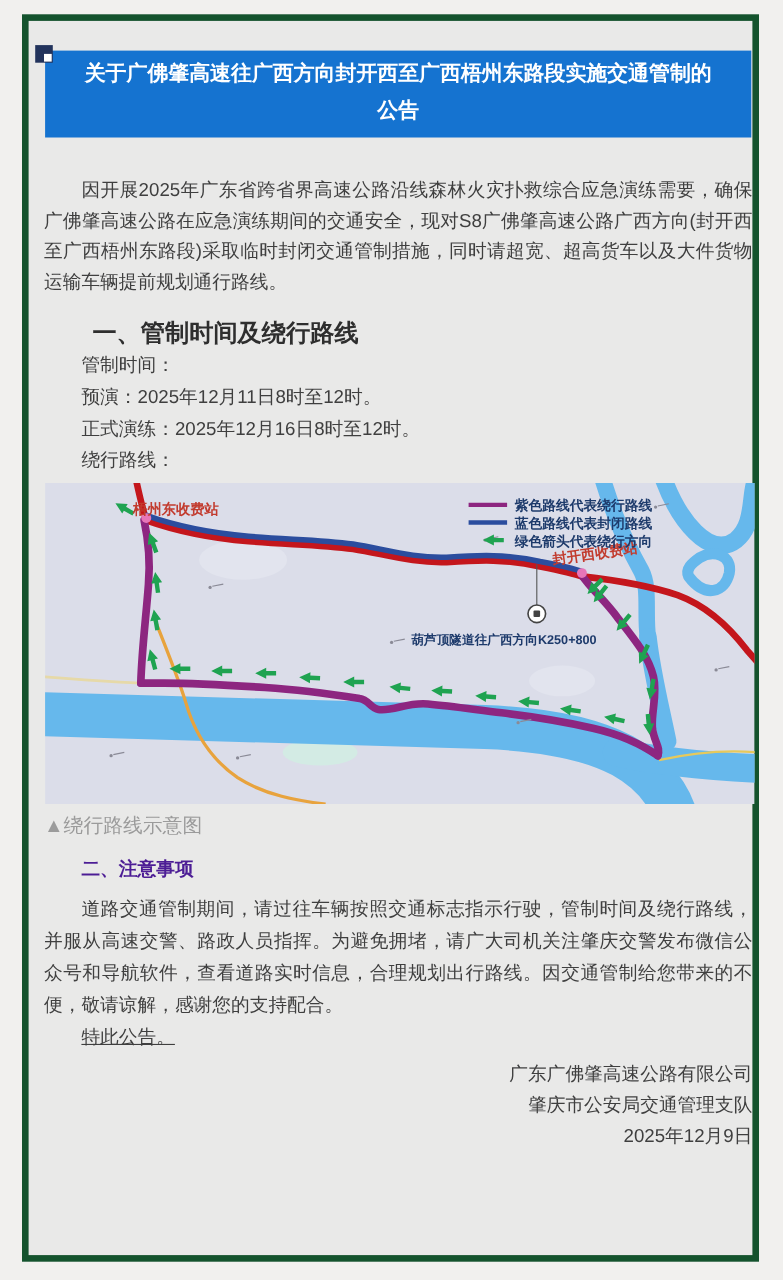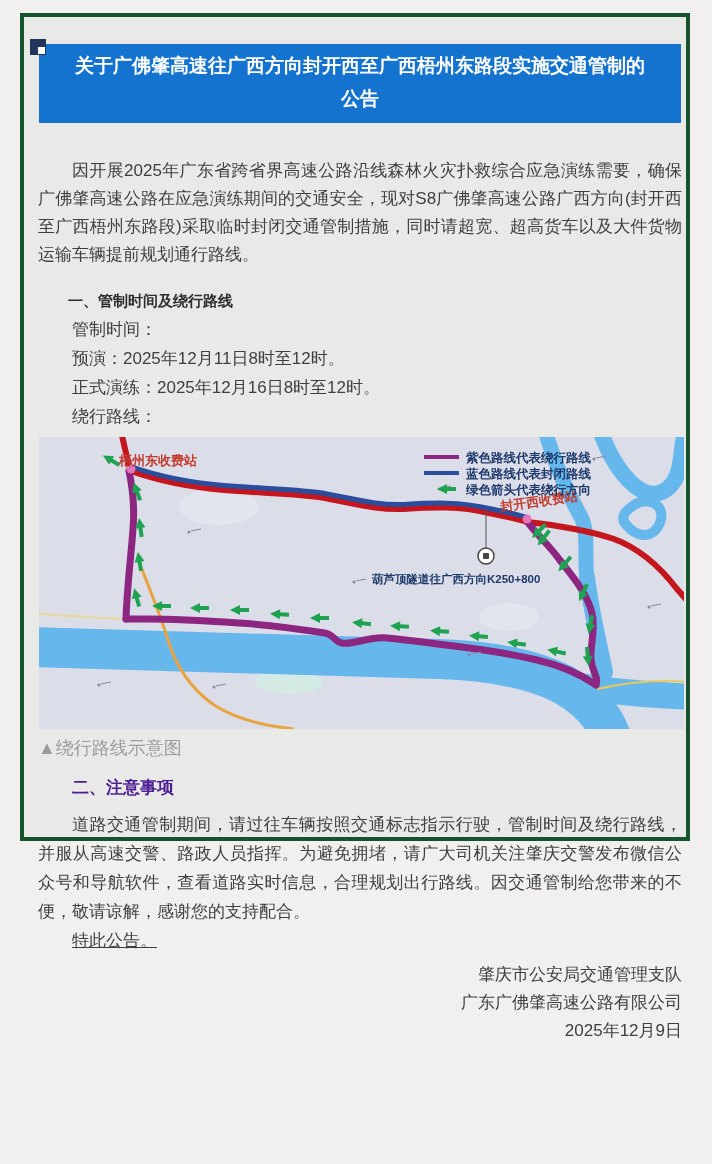--- a/index.html
+++ b/index.html
@@ -4,23 +4,23 @@
 <style>
   html,body { margin:0; padding:0; }
   body {
     width:712px; height:1164px;
     background:#f1f0ee;
     font-family:"Liberation Sans","DejaVu Sans",sans-serif;
     position:relative; overflow:hidden;
   }
   .card {
     position:absolute; left:20px; top:13px;
-    width:670px; height:828px;
+    width:670px; height:1134px;
     background:#e9e9e8;
-    border:4px solid #14532d;
+    border:6px solid #14532d;
     box-sizing:border-box;
   }
   .corner-square {
     position:absolute; left:6px; top:22px;
     width:16px; height:16px;
     background:#22335c; z-index:3;
   }
   .corner-square::after {
     content:""; position:absolute; right:1px; bottom:1px;
     width:7px; height:7px; background:#ffffff;
@@ -33,21 +33,21 @@
     font-size:19px; line-height:33px;
     text-align:center; padding:5px 30px 8px;
     z-index:2;
   }
   .content {
     position:absolute; left:14px; top:103px; width:644px;
     color:#3f3f3f; font-size:17px; line-height:28px;
     text-align:justify;
   }
   .intro   { margin:37px 0 0; text-indent:2em; }
-  .h1      { margin:17px 0 0; font-weight:bold; color:#2e2e2e; text-indent:2em; line-height:29px; font-size:15px; }
+  .h1      { margin:17px 0 0; font-weight:bold; color:#2e2e2e; text-indent:2em; line-height:29px; font-size:22px; }
   .line    { margin:0; text-indent:2em; line-height:29px; }
   .map-fig { margin:6px 0 0 1px; width:645px; height:292px; display:block; }
   .caption { margin:6px 0 0; color:#9b9b9b; font-size:18px; line-height:26px; text-align:left; }
   .h2      { margin:12px 0 0; font-weight:bold; color:#4c1d95; text-indent:2em; line-height:29px; font-size:17px; }
   .body2   { margin:8px 0 0; text-indent:2em; line-height:29px; }
   .closing { margin:0; text-indent:2em; line-height:29px;text-decoration:underline; }
   .signature { margin:6px 0 0; text-align:right; line-height:28px; }
   .signature p { margin:0; }
   
   .river   { stroke:#66b8ec; fill:none; stroke-linecap:round; }
@@ -196,19 +196,19 @@
       </g>
     </svg>
 
     <p class="caption">▲绕行路线示意图</p>
 
     <p class="h2">二、注意事项</p>
     <p class="body2">道路交通管制期间，请过往车辆按照交通标志指示行驶，管制时间及绕行路线，并服从高速交警、路政人员指挥。为避免拥堵，请广大司机关注肇庆交警发布微信公众号和导航软件，查看道路实时信息，合理规划出行路线。因交通管制给您带来的不便，敬请谅解，感谢您的支持配合。</p>
     <p class="closing">特此公告。</p>
 
     <div class="signature">
+      <p>广东广佛肇高速公路有限公司</p>
       <p>肇庆市公安局交通管理支队</p>
-      <p>广东广佛肇高速公路有限公司</p>
       <p>2025年12月9日</p>
     </div>
 
   </div>
 </div>
 
 </body></html>

